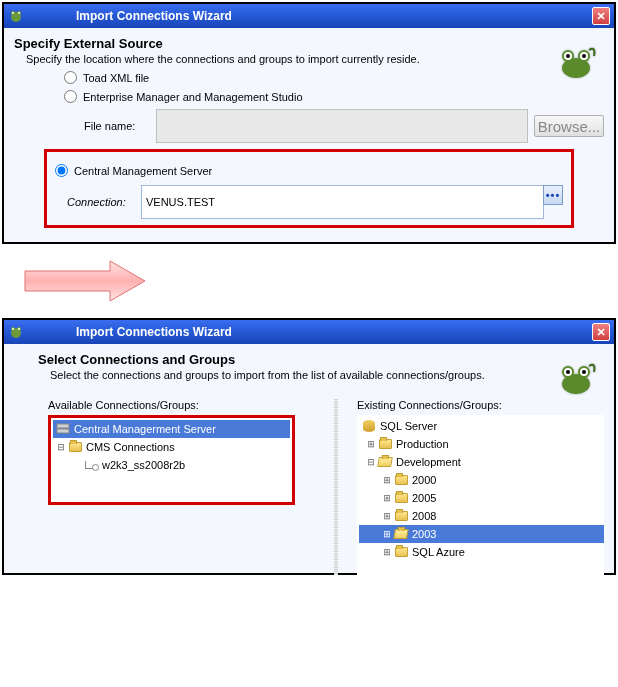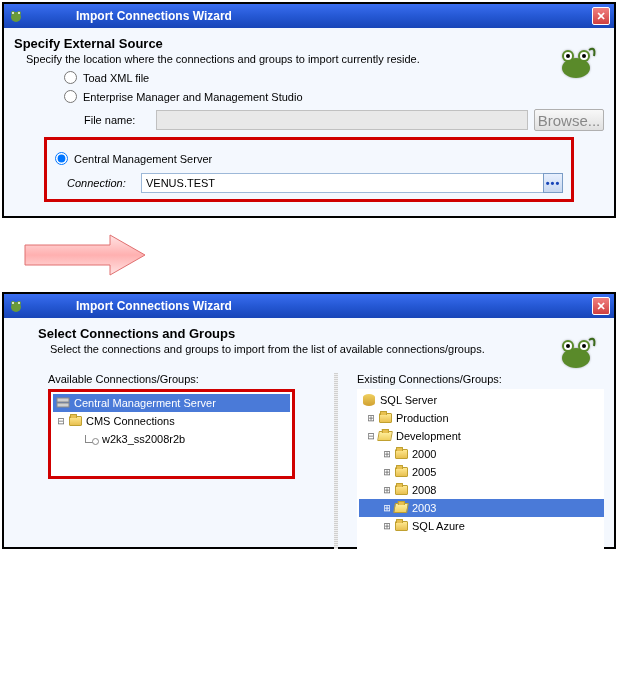--- a/index.html
+++ b/index.html
@@ -13,21 +13,21 @@
   .panel-body { background: #f4f8fe; padding: 8px 10px; position: relative; }
   .header-row { position: relative; }
   .header-title { font-weight: bold; font-size: 13px; margin-bottom: 2px; }
   .header-sub { margin-left: 12px; margin-bottom: 6px; }
   .frog-icon { position: absolute; right: 6px; top: 2px; width: 44px; height: 44px; }
   .section-label { margin: 30px 0 12px 24px; }
   .radio-row { display: flex; align-items: center; margin: 6px 0 6px 50px; }
   .radio-row input { margin-right: 6px; }
   .sub-row { display: flex; align-items: center; margin: 4px 0 4px 70px; }
   .sub-row label { width: 72px; }
-  .text-input { flex: 1; height: 20px; border: 1px solid #9db8d8; background: #fff; padding: 9px 4px; font-family: inherit; font-size: 11px; }
+  .text-input { flex: 1; height: 34px; border: 1px solid #9db8d8; background: #fff; padding: 9px 4px; font-family: inherit; font-size: 11px; }
   .text-input.disabled { background: #e8e8e8; border-color: #c0c0c0; }
   .browse-btn { width: 70px; height: 22px; margin-left: 6px; background: linear-gradient(to bottom,#f8f8f8,#e0e0e0); border: 1px solid #b0b0b0; color: #888; font-family: inherit; font-size: 15px; border-radius: 2px; }
   .highlight-red { border: 3px solid #d00000; padding: 6px 8px; margin: 6px 30px 6px 30px; }
   .conn-row { display: flex; align-items: center; margin-top: 8px; }
   .conn-row label { width: 74px; margin-left: 12px; font-style: italic; }
   .conn-input-wrap { flex: 1; position: relative; display: flex; }
   .ellipsis-btn { width: 20px; height: 20px; border: 1px solid #7a9cc6; background: linear-gradient(to bottom,#e8f0fe,#c8d8f0); display:flex; align-items:center; justify-content:center; cursor:pointer; margin-left:-1px; }
   .ellipsis-btn span { color: #1845b8; font-weight: bold; letter-spacing: 1px; }
   .arrow-wrap { display: flex; justify-content: flex-start; padding: 10px 0 10px 20px; }
   .columns { display: flex; gap: 36px; margin-top: 18px; }

